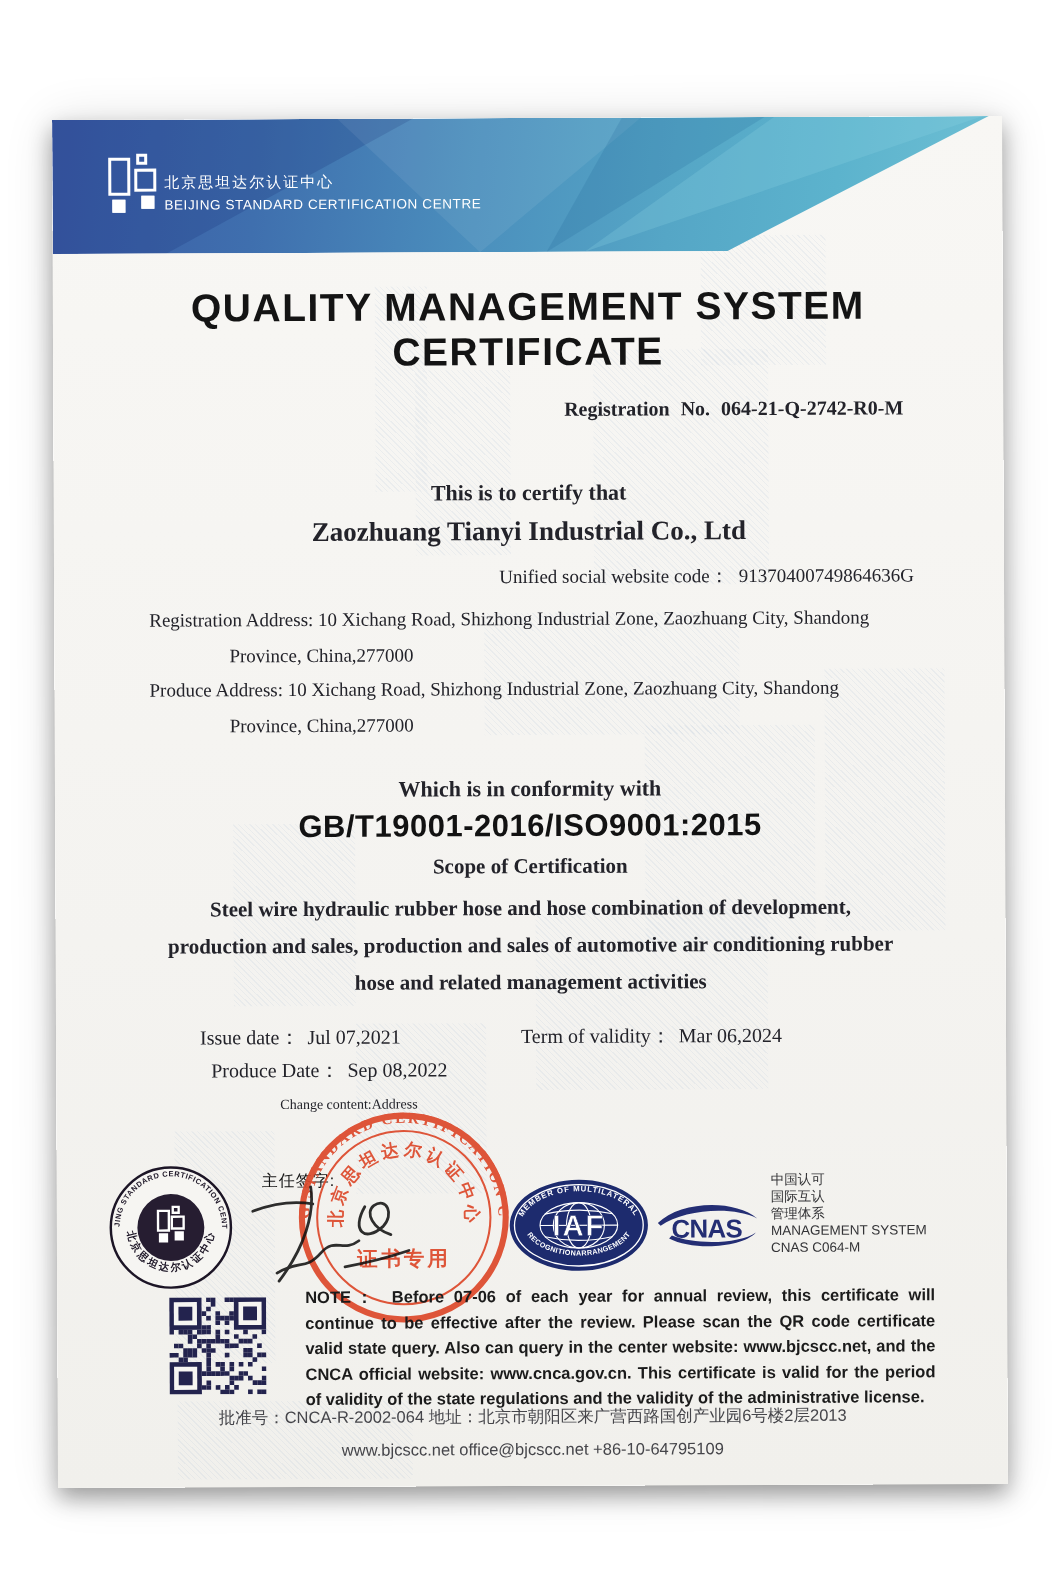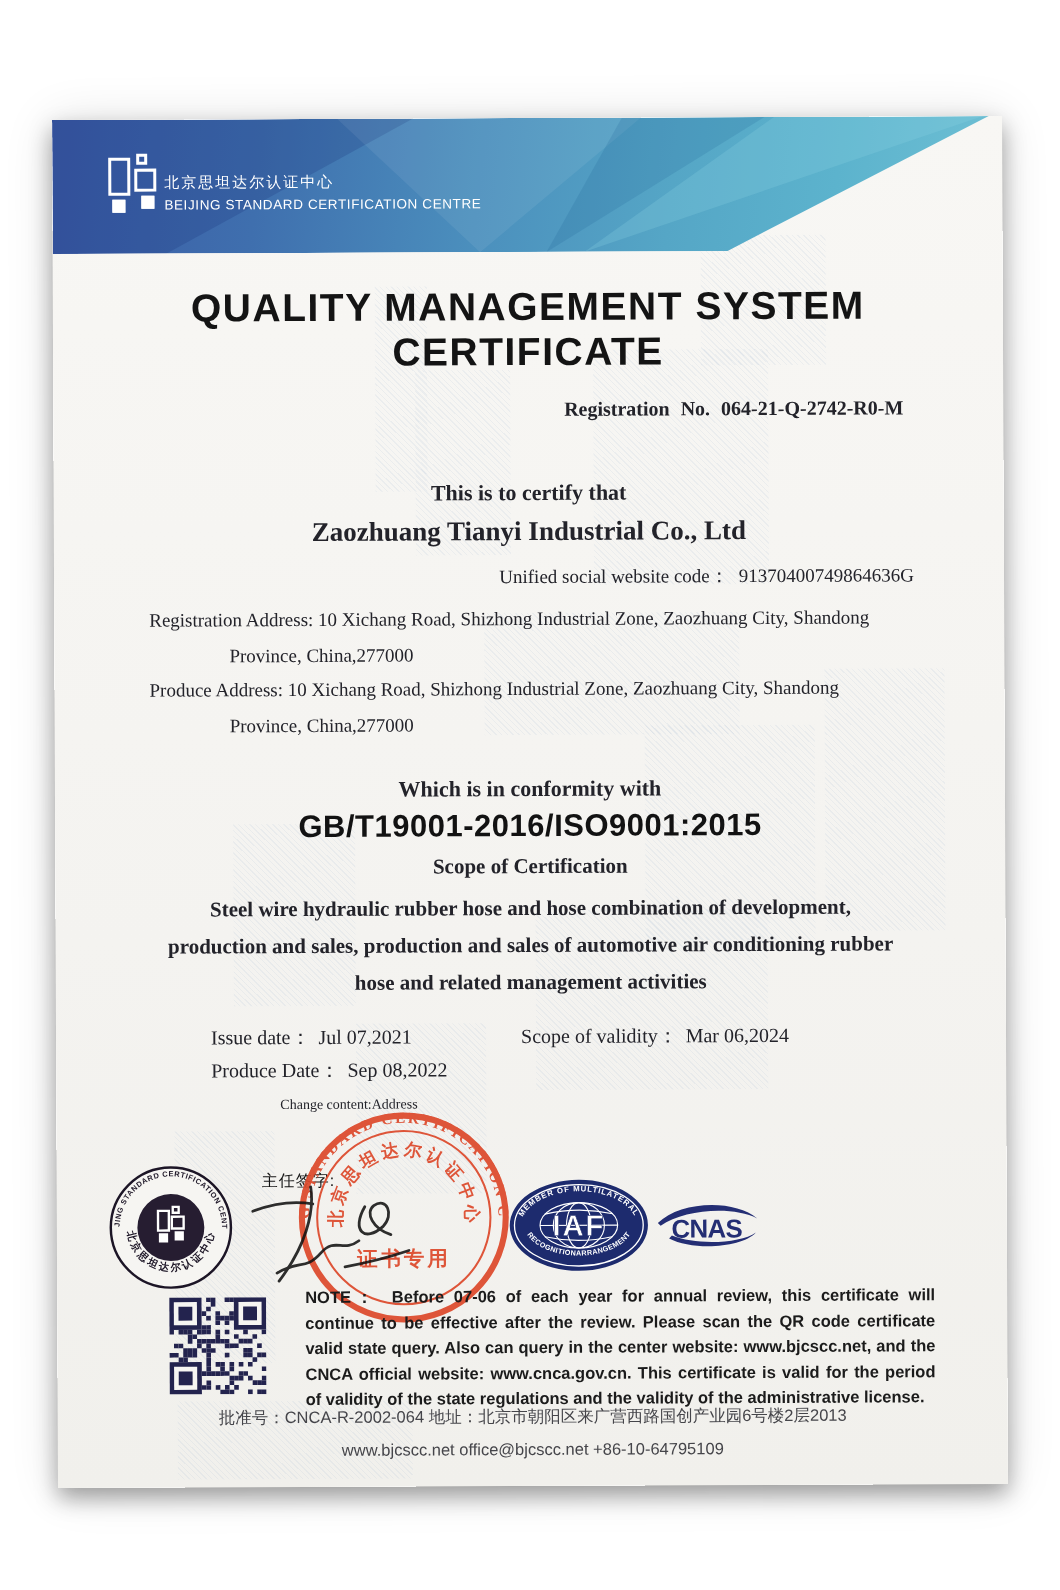--- a/index.html
+++ b/index.html
@@ -53,21 +53,21 @@
   .credit .val{margin-left:10px;}
   .addr{position:absolute;top:486px;left:95px;width:790px;font-size:19px;line-height:30px;}
   .addr div{white-space:nowrap;}
   .addr .cont{margin-left:80px;margin-top:6px;margin-bottom:4px;}
   .conf-intro{position:absolute;top:658px;width:100%;text-align:center;font-weight:bold;font-size:22px;}
   .standard{position:absolute;top:690px;width:100%;text-align:center;
     font-weight:bold;font-size:31px;letter-spacing:.5px;color:#121212;}
   .scope-title{position:absolute;top:736px;width:100%;text-align:center;font-weight:bold;font-size:21px;}
   .scope-text{position:absolute;top:772px;left:105px;width:740px;text-align:center;
     font-weight:bold;font-size:21px;line-height:37px;}
-  .dates1a{position:absolute;top:905px;left:155px;font-size:20px;}
+  .dates1a{position:absolute;top:905px;left:144px;font-size:20px;}
   .dates1b{position:absolute;top:905px;left:465px;font-size:20px;}
   .dates2{position:absolute;top:938px;left:155px;font-size:20px;}
   .dlabel{margin-right:8px;}
   .change{position:absolute;top:978px;left:178px;font-size:14px;margin-left:46px;}
   
   .seal-dark{position:absolute;left:50px;top:1044px;width:128px;height:128px;}
   .director{position:absolute;left:161px;top:1052px;font-size:16px;color:#111;letter-spacing:1px;margin-left:44px;}
   .seal-red{position:absolute;left:240px;top:992px;width:214px;height:214px;opacity:.93;}
   .signature{position:absolute;left:190px;top:1062px;width:195px;height:115px;}
   .iaf{position:absolute;left:451px;top:1060px;width:142px;height:95px;}
@@ -140,21 +140,21 @@
 
   <div class="conf-intro serif">Which is in conformity with</div>
   <div class="standard">GB/T19001-2016/ISO9001:2015</div>
   <div class="scope-title serif">Scope of Certification</div>
   <div class="scope-text serif">Steel wire hydraulic rubber hose and hose combination of development, production and sales, production and sales of automotive air conditioning rubber hose and related management activities</div>
 
   <div class="dates1a serif">
     <span class="dlabel">Issue date：</span><span>Jul 07,2021</span>
   </div>
   <div class="dates1b serif">
-    <span class="dlabel">Scope of validity：</span><span>Mar 06,2024</span>
+    <span class="dlabel">Term of validity：</span><span>Mar 06,2024</span>
   </div>
   <div class="dates2 serif">
     <span class="dlabel">Produce Date：</span><span>Sep 08,2022</span>
   </div>
   <div class="change serif">Change content:Address</div>
 
   <svg class="seal-dark" viewBox="0 0 130 130">
     <defs>
       <path id="dtop" d="M 13,65 A 52,52 0 1 1 117,65"></path>
       <path id="dbot" d="M 21,65 A 44,44 0 0 0 109,65"></path>
@@ -227,20 +227,27 @@
     </g>
     <text x="75" y="61" font-size="31" font-weight="bold" fill="#fff" stroke="#1d2b6e" stroke-width=".6" text-anchor="middle" letter-spacing="2">IAF</text>
   </svg>
 
   <svg class="cnas" viewBox="0 0 160 80">
     <path d="M10 38 C42 6 120 4 152 32 C118 14 48 18 14 42 Z" fill="#242e74"></path>
     <path d="M26 60 C60 78 130 74 150 52 C128 68 64 70 30 56 Z" fill="#242e74"></path>
     <text x="80" y="59" font-size="37" font-weight="bold" fill="#242e74" text-anchor="middle" letter-spacing="-1">CNAS</text>
   </svg>
 
+  <div class="cnas-text">
+    <div>中国认可</div>
+    <div>国际互认</div>
+    <div>管理体系</div>
+    <div>MANAGEMENT SYSTEM</div>
+    <div>CNAS C064-M</div>
+  </div>
 
   <svg id="qr" class="qr" viewBox="0 0 21 21">
       <rect x="8" y="0" width="1" height="1" fill="#23234e"></rect>
       <rect x="9" y="0" width="1" height="1" fill="#23234e"></rect>
       <rect x="12" y="0" width="1" height="1" fill="#23234e"></rect>
       <rect x="13" y="0" width="1" height="1" fill="#23234e"></rect>
       <rect x="9" y="1" width="1" height="1" fill="#23234e"></rect>
       <rect x="8" y="2" width="1" height="1" fill="#23234e"></rect>
       <rect x="7" y="3" width="1" height="1" fill="#23234e"></rect>
       <rect x="10" y="3" width="1" height="1" fill="#23234e"></rect>

